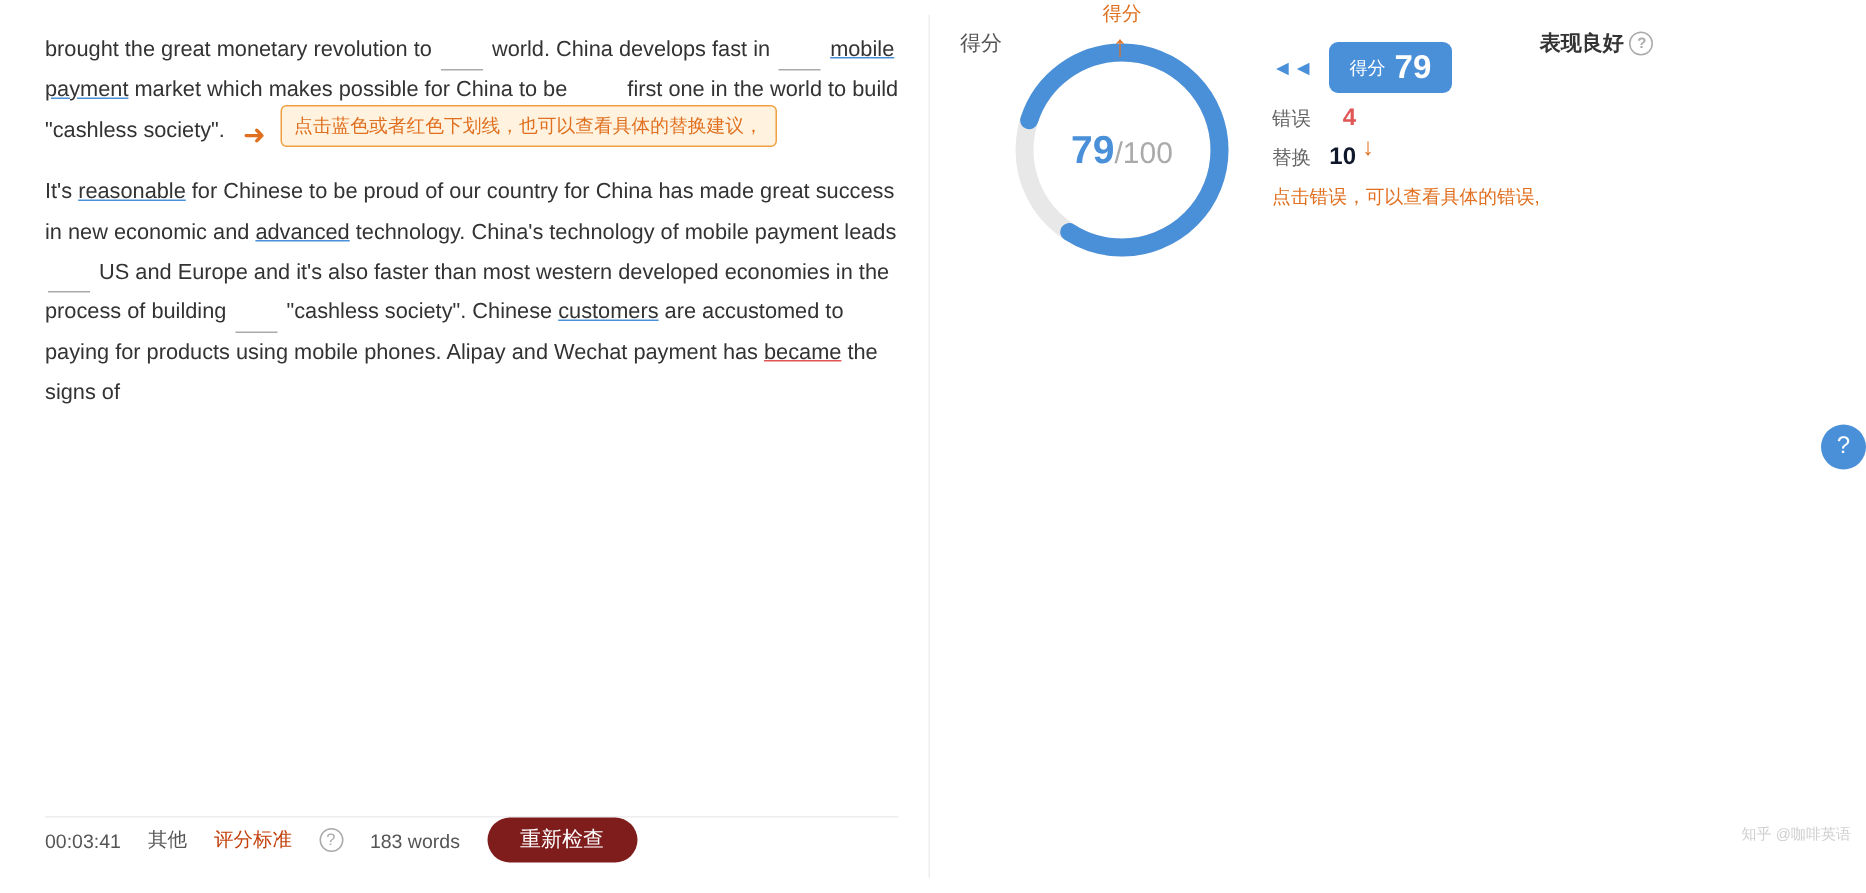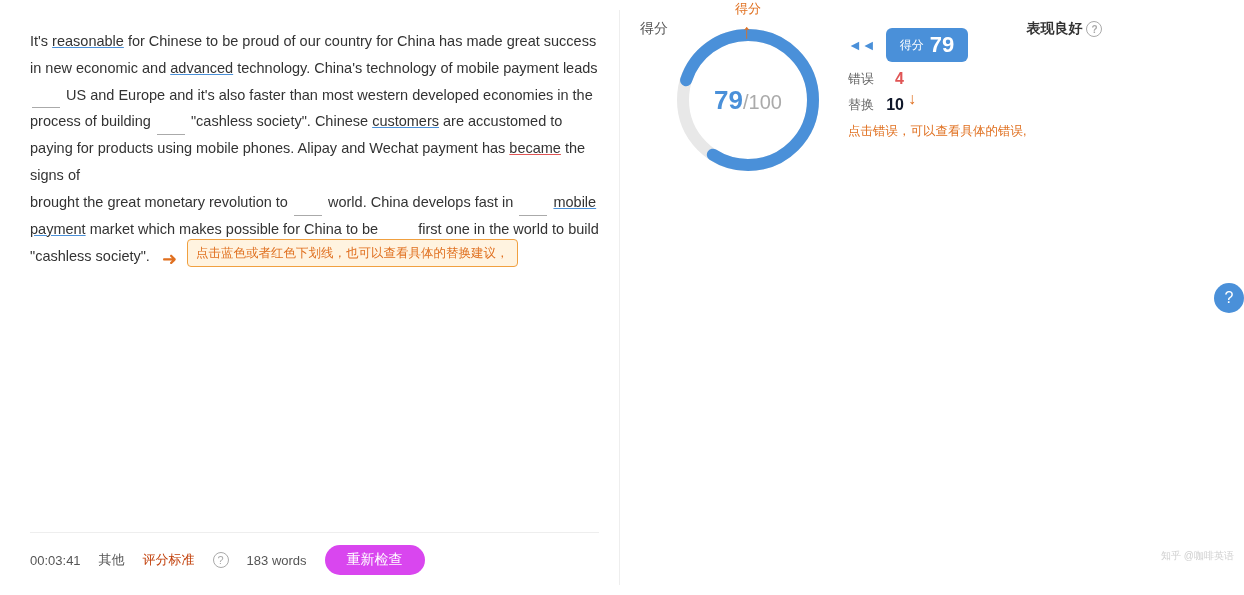--- a/index.html
+++ b/index.html
@@ -70,30 +70,29 @@
       display: inline-block;
       color: #e07020;
       font-size: 18px;
       margin-right: 4px;
       vertical-align: middle;
     }
     .bottom-bar {
       display: flex;
       align-items: center;
       gap: 18px;
-      padding-top: 12px;
       border-top: 1px solid #eee;
       margin-top: 10px;
       font-size: 13px;
       color: #555;
     }
     .bottom-bar .time { color: #555; }
     .bottom-bar .words { color: #555; }
     .recheck-btn {
-      background: #d946ef;
+      background: #7f1d1d;
       color: #fff;
       border: none;
       border-radius: 20px;
       padding: 6px 22px;
       font-size: 14px;
       cursor: pointer;
     }
     
     .right-panel {
       flex: 1;
@@ -276,39 +275,39 @@
       line-height: 1.5;
     }
   </style>
 </head>
 <body>
 
 <div class="container">
 
   <div class="left-panel">
     <div class="article-body">
+      <p>
+        brought the great monetary revolution to <span class="blank-space"></span> world. China
+        develops fast in <span class="blank-space"></span> <span class="underline-blue">mobile payment</span> market which makes
+        possible for China to be <span class="blank-space"></span> first one in the world to build
+        "cashless society".
+        <span style="display:inline-flex;align-items:flex-start;margin-left:8px;vertical-align:top">
+          <span class="arrow-right">➜</span>
+          <span class="tooltip-box">点击蓝色或者红色下划线，也可以查看具体的替换建议，</span>
+        </span>
+      </p>
       <p style="margin-top:8px;">
         It's <span class="underline-blue">reasonable</span> for Chinese to be proud of our country for
         China has made great success in new economic and
         <span class="underline-blue">advanced</span> technology. China's technology of mobile
         payment leads <span class="blank-space"></span> US and Europe and it's also faster than
         most western developed economies in the process of
         building <span class="blank-space"></span> "cashless society". Chinese <span class="underline-blue">customers</span> are
         accustomed to paying for products using mobile phones.
         Alipay and Wechat payment has <span class="underline-red">became</span> the signs of
-      </p>
-      <p>
-        brought the great monetary revolution to <span class="blank-space"></span> world. China
-        develops fast in <span class="blank-space"></span> <span class="underline-blue">mobile payment</span> market which makes
-        possible for China to be <span class="blank-space"></span> first one in the world to build
-        "cashless society".
-        <span style="display:inline-flex;align-items:flex-start;margin-left:8px;vertical-align:top">
-          <span class="arrow-right">➜</span>
-          <span class="tooltip-box">点击蓝色或者红色下划线，也可以查看具体的替换建议，</span>
-        </span>
       </p>
     </div>
     <div class="bottom-bar">
       <span class="time">00:03:41</span>
       <span class="category">其他</span>
       <span style="cursor:pointer;color:#c2410c;">评分标准</span>
       <span style="width:16px;height:16px;border-radius:50%;border:1.5px solid #aaa;display:inline-flex;align-items:center;justify-content:center;font-size:11px;cursor:pointer;color:#aaa;">?</span>
       <span class="words">183 words</span>
       <button class="recheck-btn">重新检查</button>
     </div>

